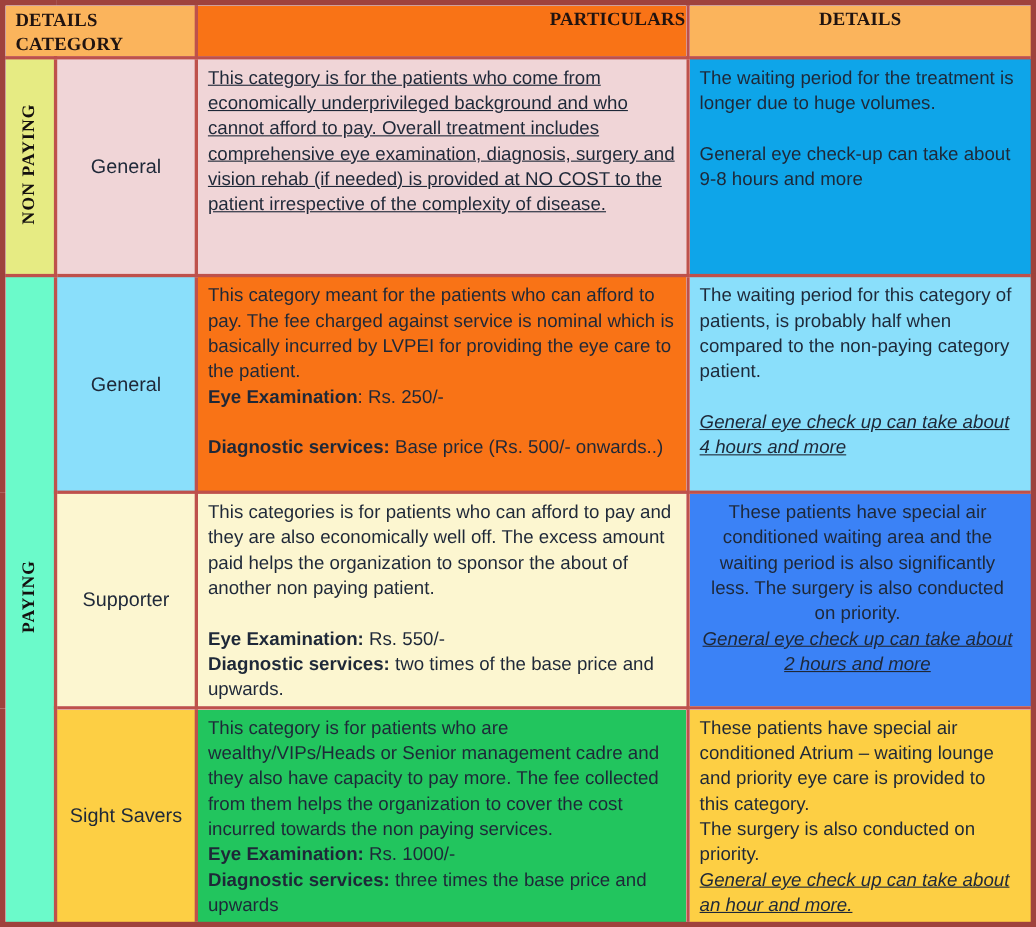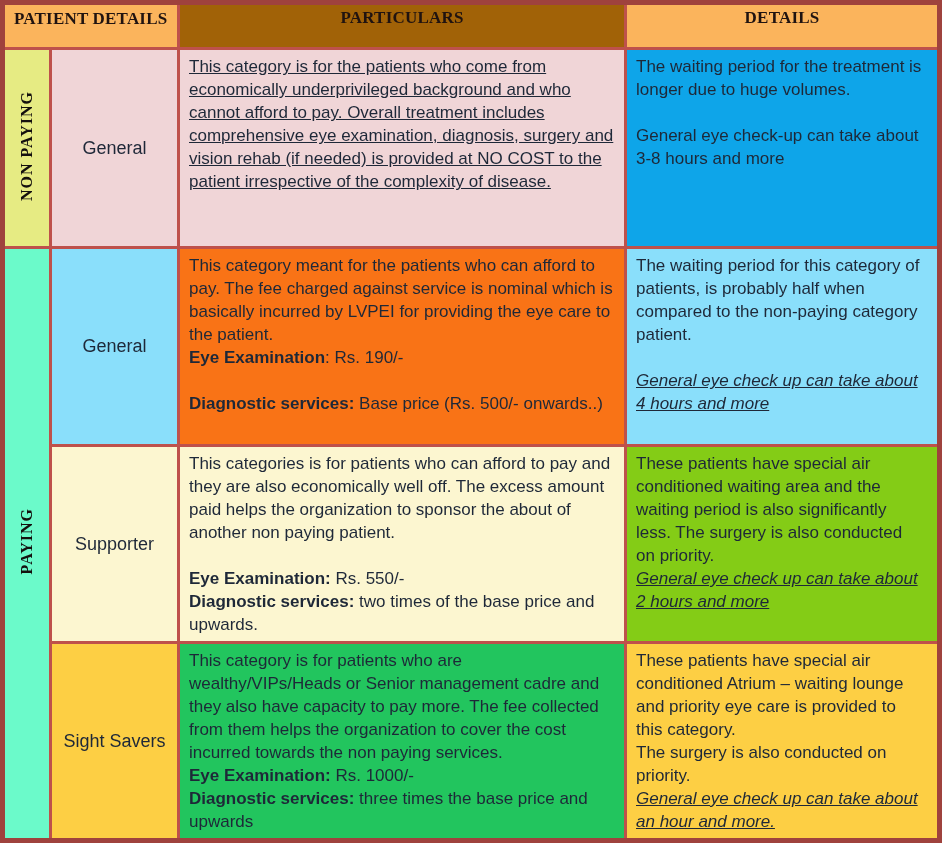--- a/index.html
+++ b/index.html
@@ -77,67 +77,67 @@
 <div id="page">
   <table class="ptable">
     <colgroup>
       <col style="width:48px">
       <col style="width:128px">
       <col style="width:447px">
       <col>
     </colgroup>
     <tbody>
       <tr class="header-row">
-        <th colspan="2" class="th-left" style="background-color: rgb(251, 180, 92);">PATIENT DETAILS</th>
-        <th class="th-center" style="background-color: #a16207;">PARTICULARS</th>
+        <th colspan="2" class="th-left" style="background-color: rgb(251, 180, 92);">DETAILS CATEGORY</th>
+        <th class="th-center" style="background-color: #f97316; text-align: right;">PARTICULARS</th>
         <th class="th-center" style="background-color: rgb(251, 180, 92); margin-top: 24px;">DETAILS</th>
       </tr>
 
       <tr class="row-1">
         <td class="vcell" style="background-color: rgb(230, 235, 131);">
           <span class="vtext">NON PAYING</span>
         </td>
         <td class="catcell" style="background-color: rgb(240, 213, 215);">General</td>
         <td class="textcell" style="background-color: rgb(240, 213, 215); text-decoration: underline;">
             <div class="para"><span>This category is for the patients who come from economically underprivileged background and who cannot afford to pay. Overall treatment includes comprehensive eye examination, diagnosis, surgery and vision rehab (if needed) is provided at NO COST to the patient irrespective of the complexity of disease.</span></div>
           </td>
         <td class="textcell detailscell" style="background-color: #0ea5e9;">
             <div class="para"><span>The waiting period for the treatment is longer due to huge volumes.</span></div>
             <div class="para">&nbsp;</div>
-            <div class="para"><span>General eye check-up can take about 3-8 hours and more</span></div>
+            <div class="para"><span>General eye check-up can take about 9-8 hours and more</span></div>
           </td>
       </tr>
 
       <tr class="row-2">
         <td class="vcell" rowspan="3" style="background-color: rgb(107, 250, 202);">
           <span class="vtext">PAYING</span>
         </td>
         <td class="catcell" style="background-color: rgb(138, 223, 251);">General</td>
         <td class="textcell" style="background-color: #f97316;">
             <div class="para"><span>This category meant for the patients who can afford to pay. The fee charged against service is nominal which is basically incurred by LVPEI for providing the eye care to the patient.</span></div>
-            <div class="para"><span class="rb">Eye Examination</span><span>: Rs. 190/-</span></div>
+            <div class="para"><span class="rb">Eye Examination</span><span>: Rs. 250/-</span></div>
             <div class="para">&nbsp;</div>
             <div class="para"><span class="rb">Diagnostic services:</span><span> Base price (Rs. 500/- onwards..)</span></div>
           </td>
         <td class="textcell detailscell" style="background-color: rgb(138, 223, 251);">
             <div class="para"><span>The waiting period for this category of patients, is probably half when compared to the non-paying category patient.</span></div>
             <div class="para">&nbsp;</div>
             <div class="para"><span class="ri">General eye check up can take about 4 hours and more</span></div>
           </td>
       </tr>
 
       <tr class="row-3">
         <td class="catcell" style="background-color: rgb(252, 246, 208);">Supporter</td>
         <td class="textcell" style="background-color: rgb(252, 246, 208);">
             <div class="para"><span>This categories is for patients who can afford to pay and they are also economically well off. The excess amount paid helps the organization to sponsor the about of another non paying patient.</span></div>
             <div class="para">&nbsp;</div>
             <div class="para"><span class="rb">Eye Examination:</span><span> Rs. 550/-</span></div>
             <div class="para"><span class="rb">Diagnostic services:</span><span> two times of the base price and upwards.</span></div>
           </td>
-        <td class="textcell detailscell" style="background-color: #84cc16;">
+        <td class="textcell detailscell" style="background-color: #3b82f6; text-align: center;">
             <div class="para"><span>These patients have special air conditioned waiting area and the waiting period is also significantly less. The surgery is also conducted on priority.</span></div>
             <div class="para"><span class="ri">General eye check up can take about 2 hours and more</span></div>
           </td>
       </tr>
 
       <tr class="row-4">
         <td class="catcell" style="background-color: rgb(253, 207, 68);">Sight Savers</td>
         <td class="textcell" style="background-color: #22c55e;">
             <div class="para"><span>This category is for patients who are wealthy/VIPs/Heads or Senior management cadre and they also have capacity to pay more. The fee collected from them helps the organization to cover the cost incurred towards the non paying services.</span></div>
             <div class="para"><span class="rb">Eye Examination:</span><span> Rs. 1000/-</span></div>

